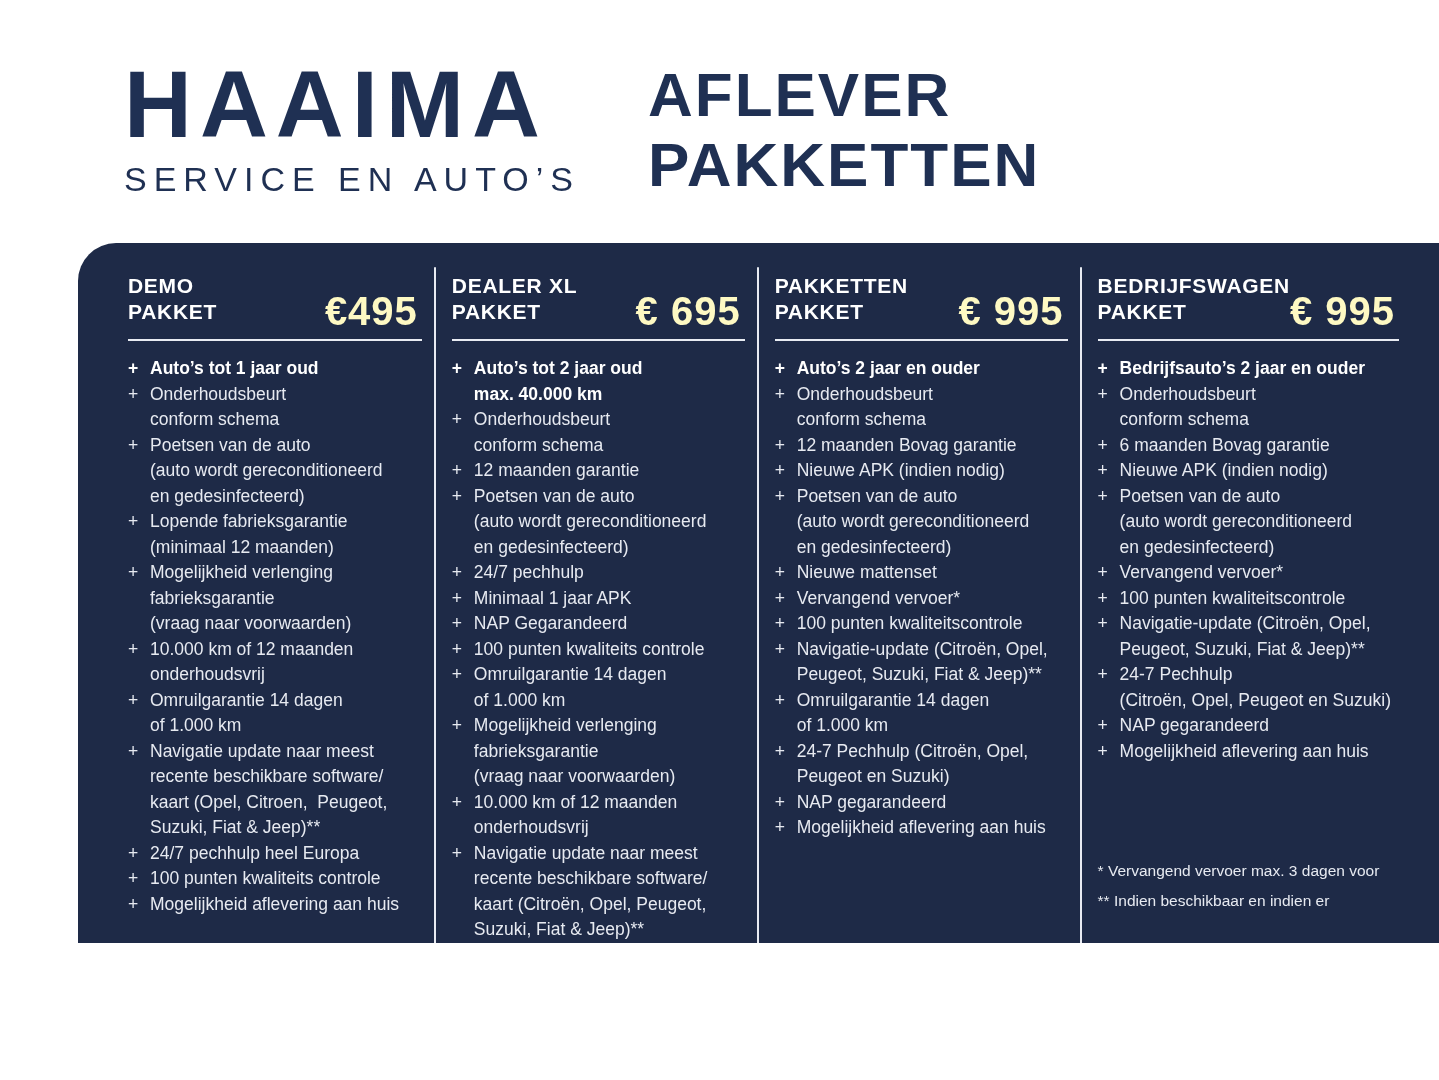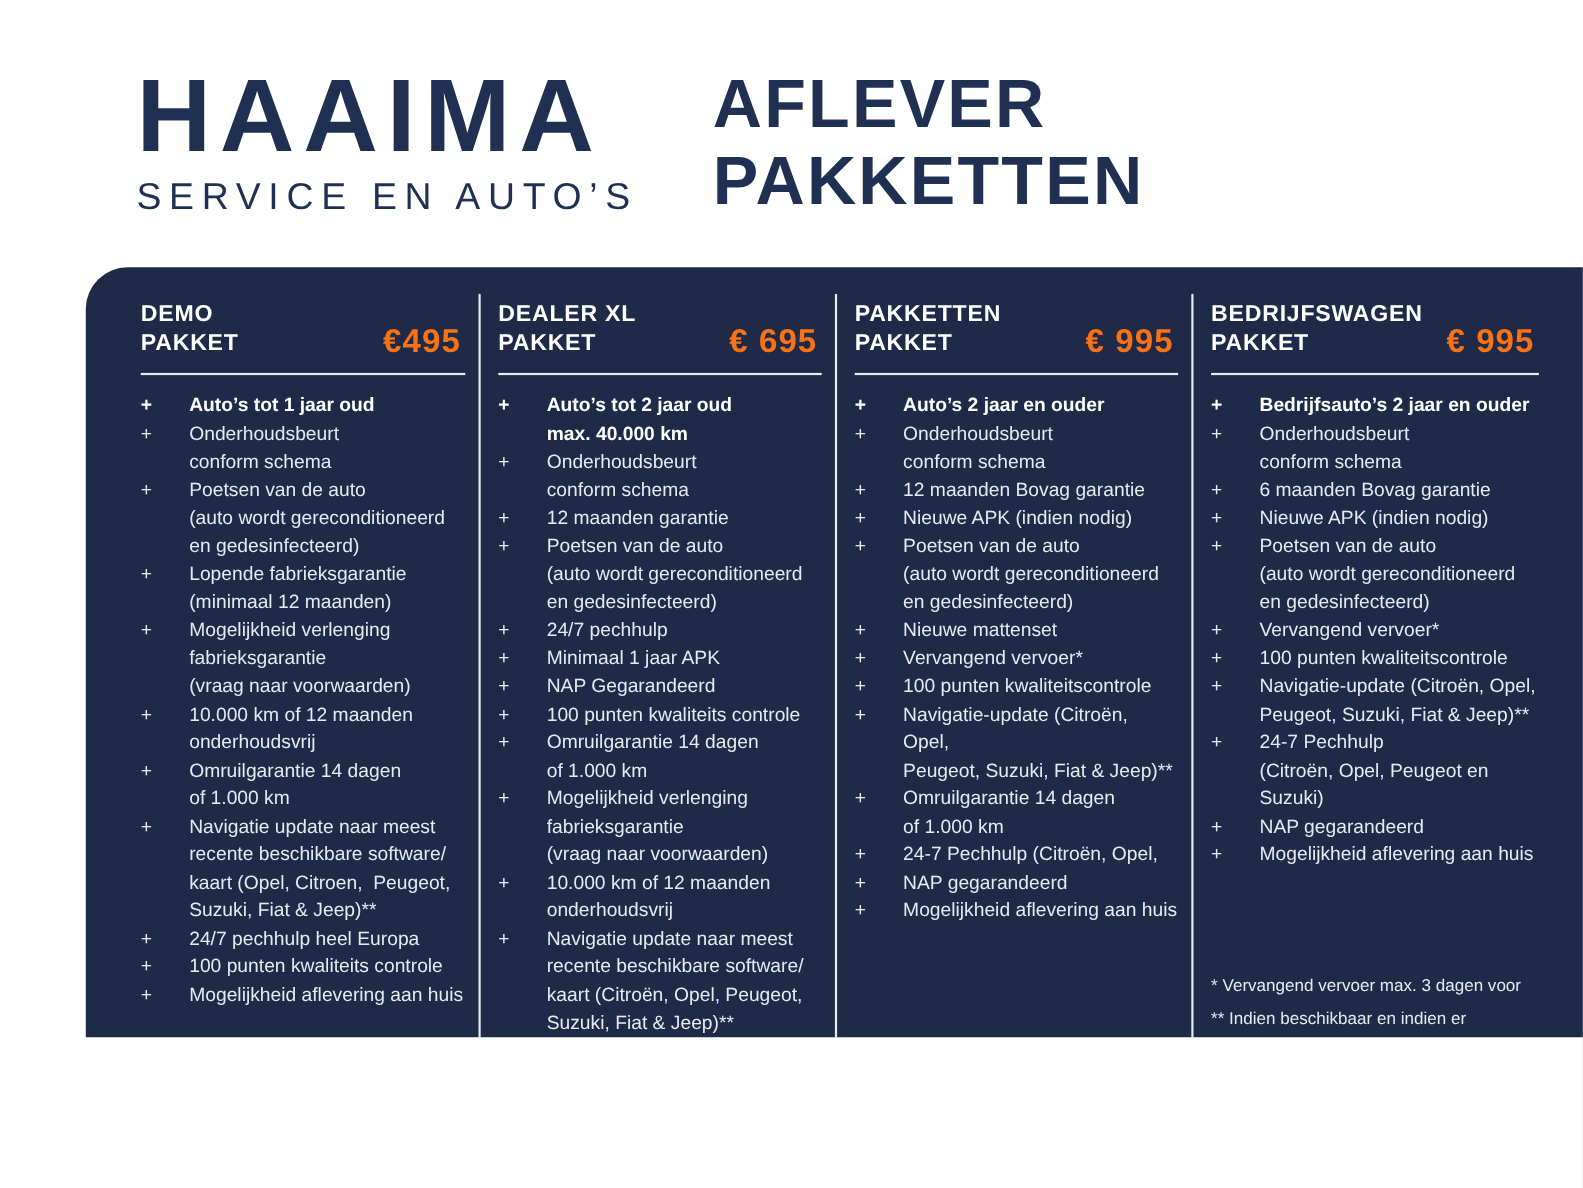--- a/index.html
+++ b/index.html
@@ -29,29 +29,29 @@
   }
   .col { padding:30px 12px 0 16px;border-radius:22px; }
   .col:first-child { width:357px; padding-left:50px; }
   .col-2 { width:322px; }
   .col-3 { width:322px; }
   .col-4 { flex:1; padding-right:40px; }
   .vsep { width:2px; flex:none; background:var(--rule,#e8ebf2); margin:24px 0 22px; border-radius:1px; }
 
   .col-head { display:flex; align-items:flex-end; }
   .col-name { font-size:21px; font-weight:700; line-height:26px; letter-spacing:0.7px; color:#ffffff; }
-  .col-price { margin-left:auto; font-size:30px; font-weight:700; line-height:28px;
-               letter-spacing:1px; color:#f97316; padding-right:4px; white-space:nowrap; }
+  .col-price { margin-left:auto; font-size:40px; font-weight:700; line-height:28px;
+               letter-spacing:1px; color:#fef9c3; padding-right:4px; white-space:nowrap; }
   .rule { height:2px; background:var(--rule,#e8ebf2); margin-top:14px; }
 
   .features { list-style:none; margin-top:15px; font-size:17.5px; line-height:25.5px; }
   .feature { display:flex; }
   .feature.bold { font-weight:700; color:#ffffff; }
   .plus { width:22px; flex:none; }
-  .flines { flex:1;margin-left:22px; }
+  .flines { flex:1; }
   .fline { display:block; white-space:pre-wrap; }
 
   .footnotes { margin-top:92px; font-size:15.5px; line-height:30px; }
   .fnote .fline:not(:first-child) { padding-left:15px; }
 
   
   .tagline { position:absolute; left:80px; top:1048px; color:var(--navy_text,#1f3053);
              font-size:46px; font-weight:800; letter-spacing:2.5px; white-space:nowrap; }
 </style>
 </head>
@@ -335,20 +335,21 @@
             <span class="plus">+</span>
             <span class="flines">
               <span class="fline">Omruilgarantie 14 dagen</span>
               <span class="fline">of 1.000 km</span>
             </span>
           </li>
           <li class="feature">
             <span class="plus">+</span>
             <span class="flines">
               <span class="fline">24-7 Pechhulp (Citroën, Opel,</span>
+              <span class="fline">Peugeot en Suzuki)</span>
             </span>
           </li>
           <li class="feature">
             <span class="plus">+</span>
             <span class="flines">
               <span class="fline">NAP gegarandeerd</span>
             </span>
           </li>
           <li class="feature">
             <span class="plus">+</span>

